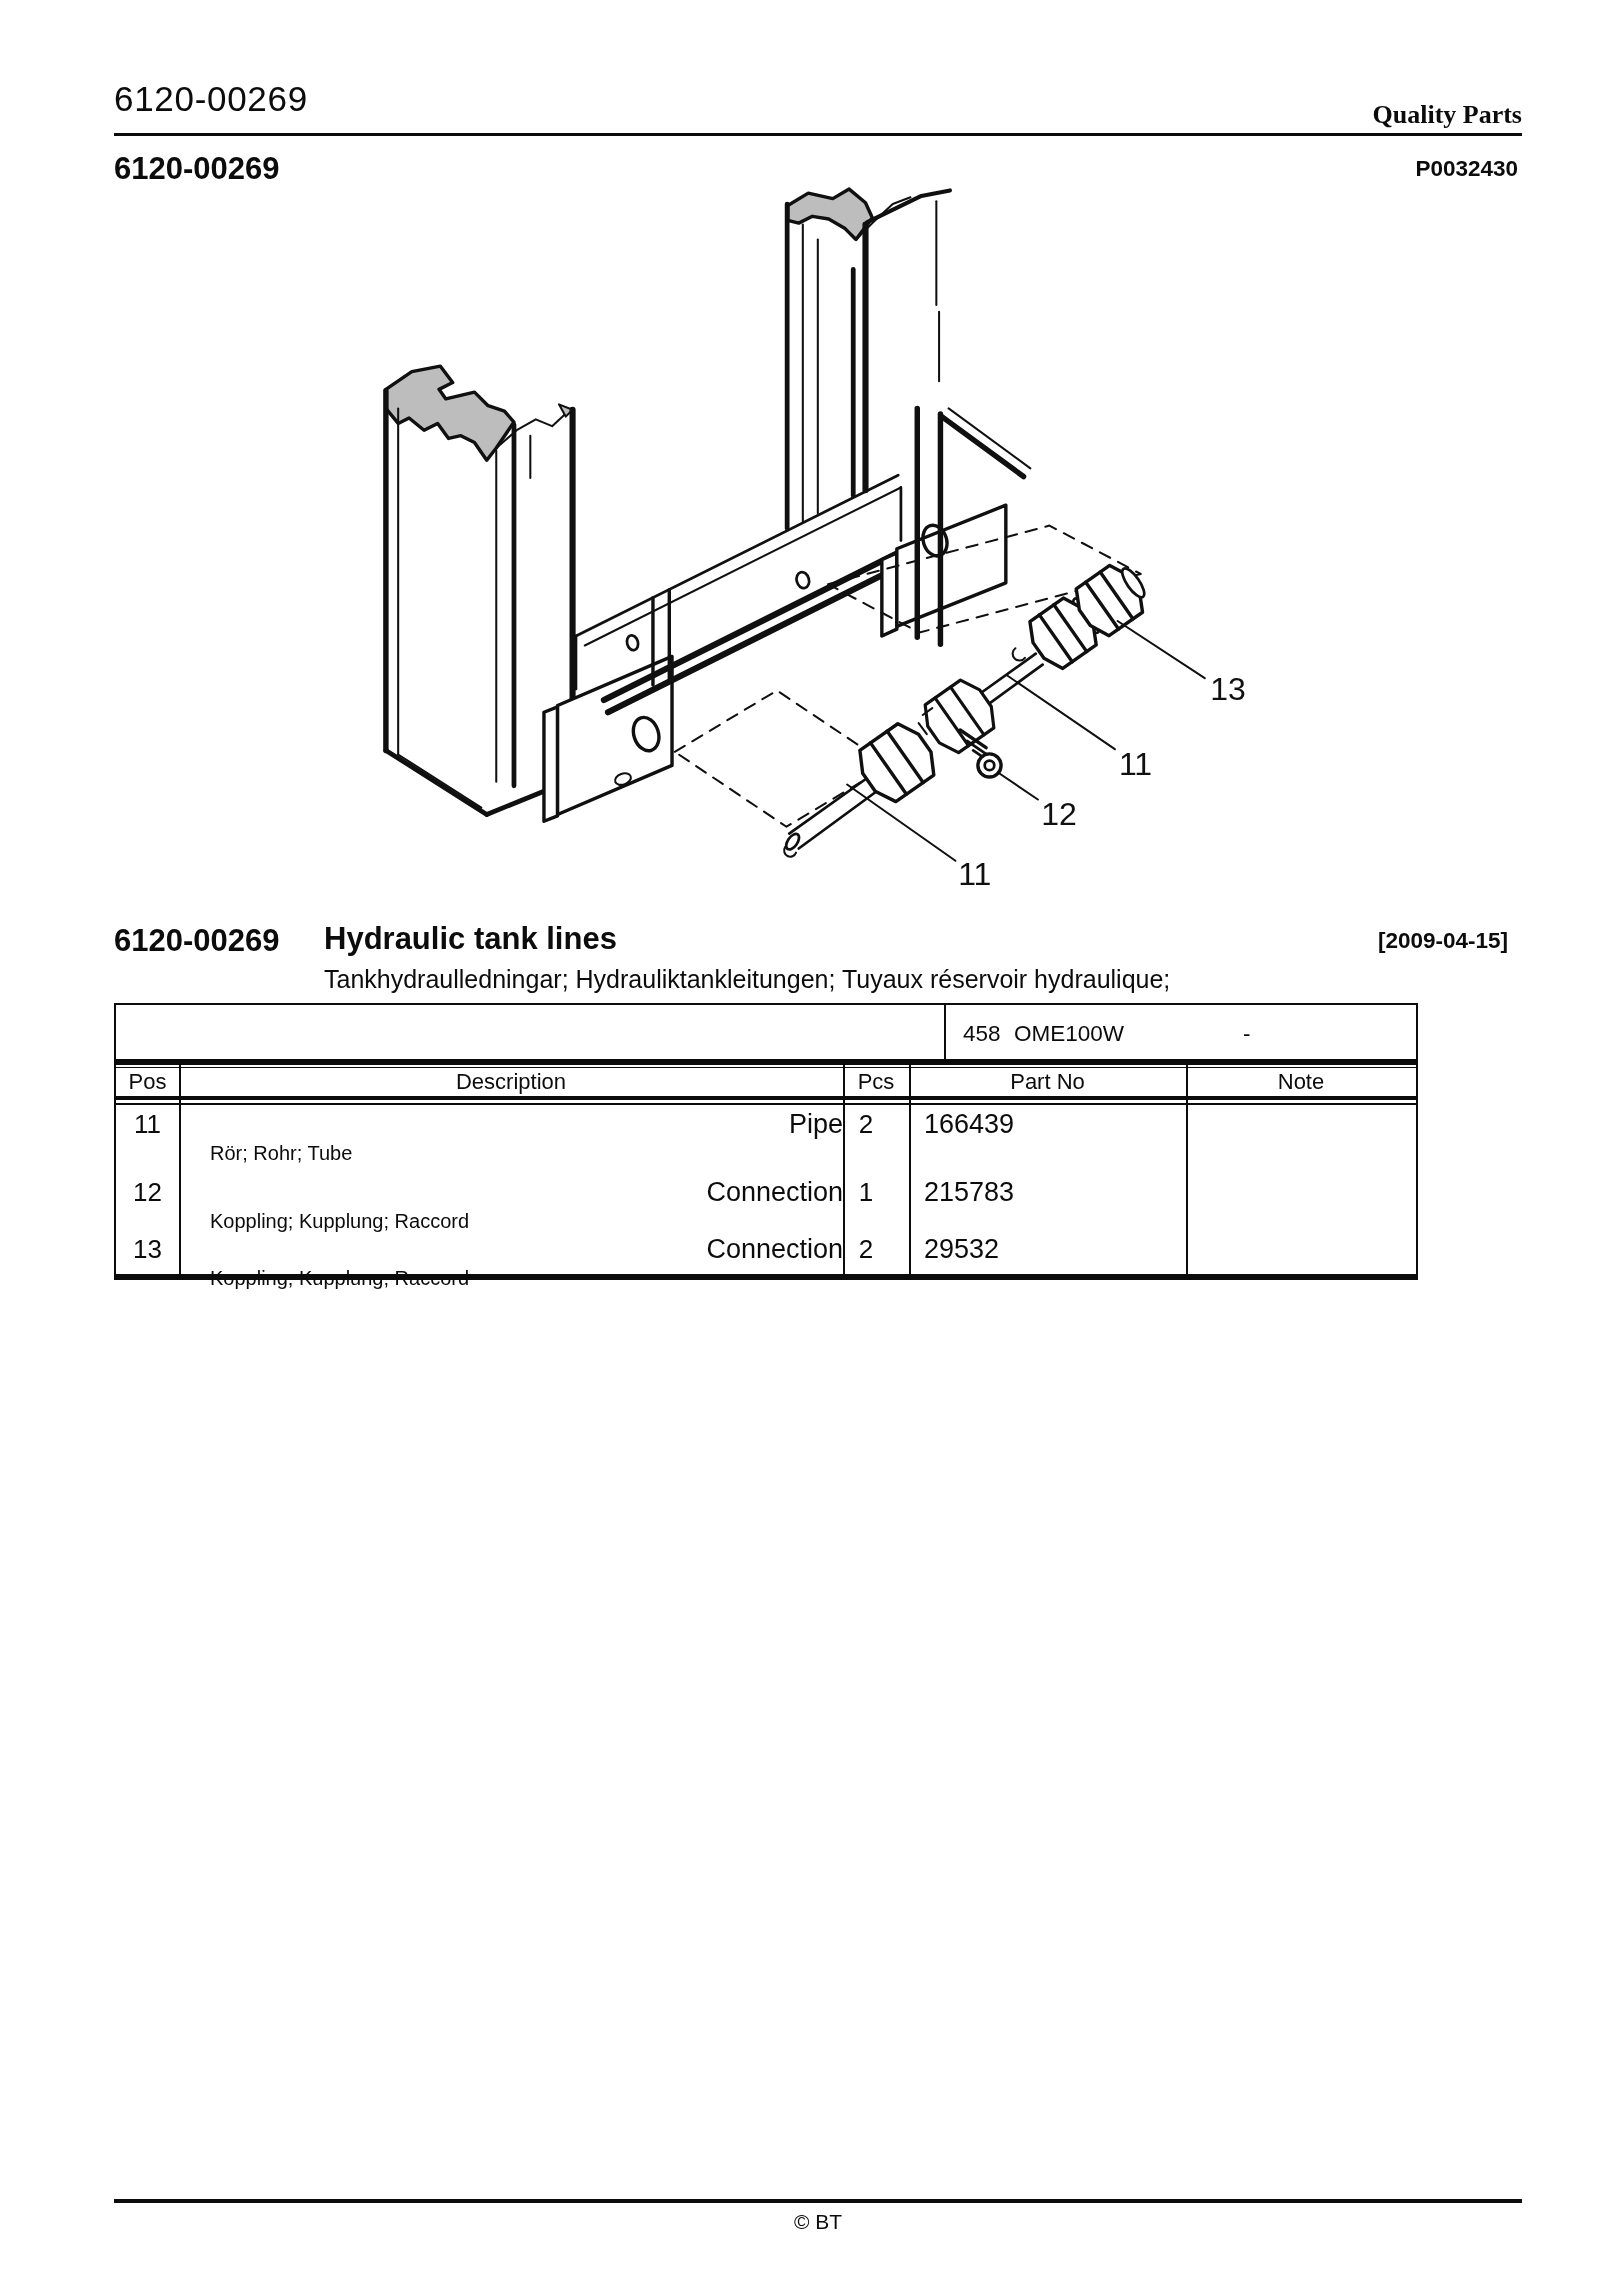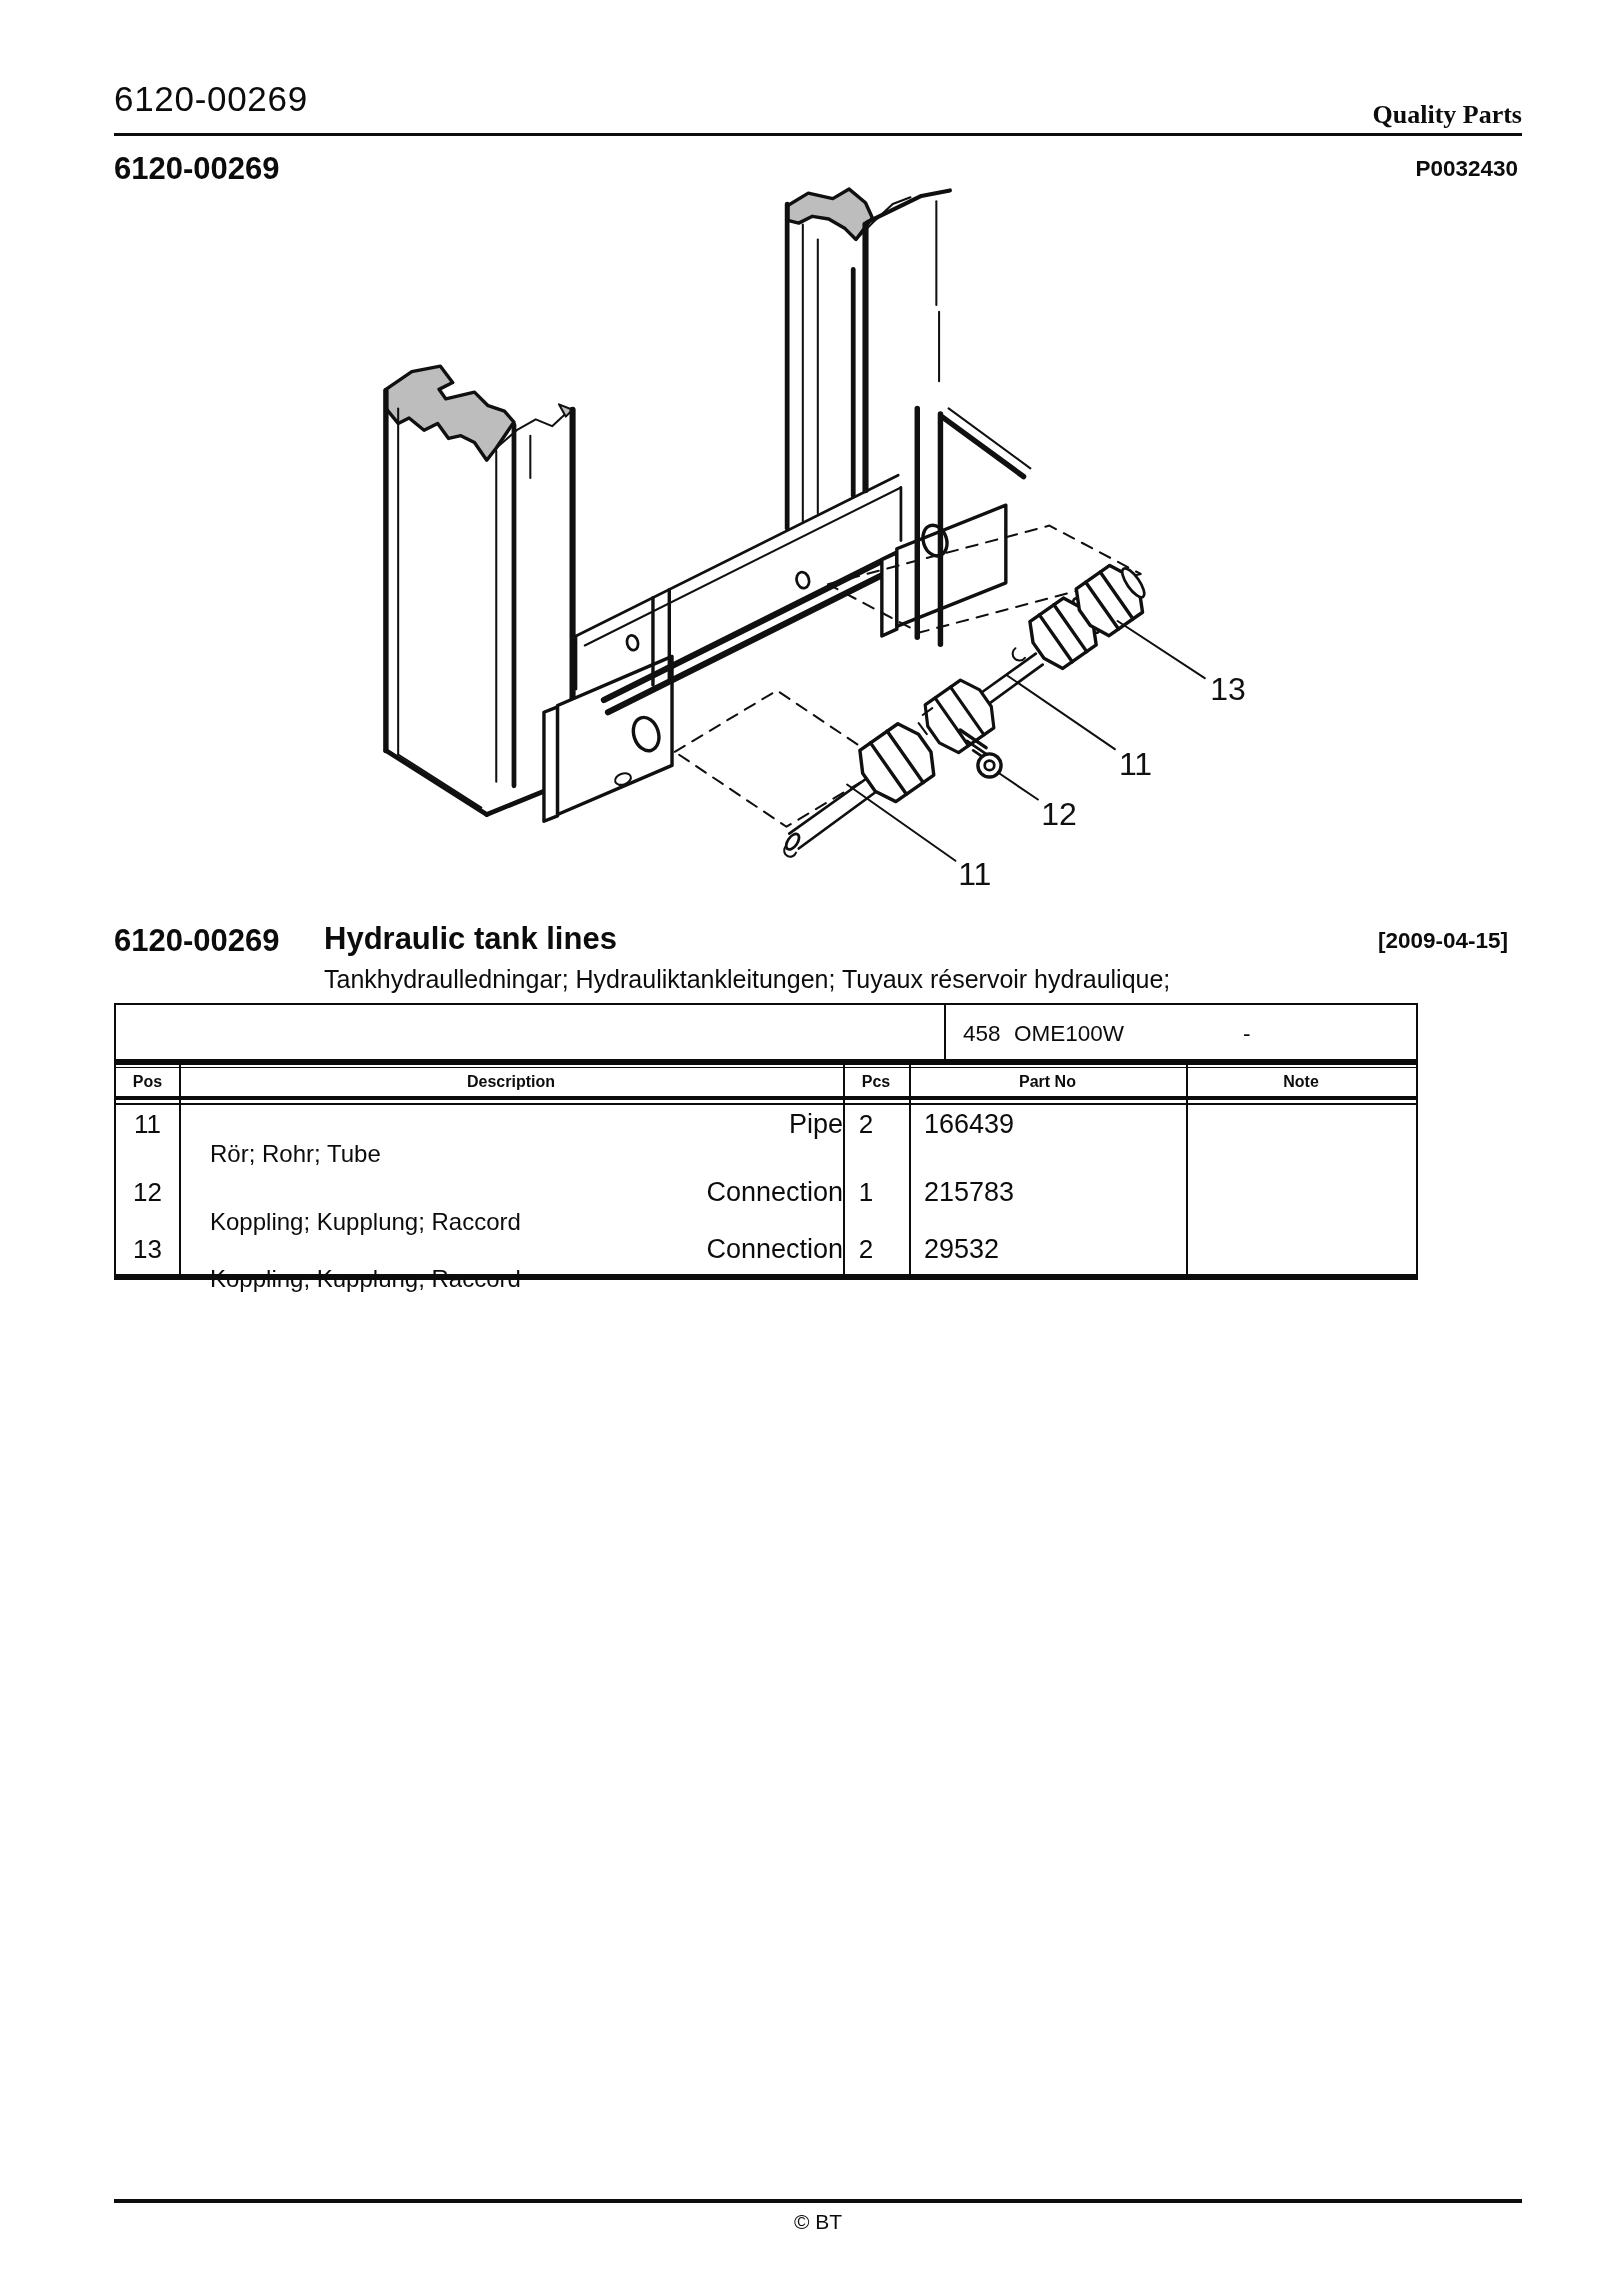--- a/index.html
+++ b/index.html
@@ -26,27 +26,27 @@
   .band{position:relative;height:54px;}
   .band-divider{position:absolute;left:828px;top:0;width:2px;height:54px;background:#0c0c0c;}
   .band-code{position:absolute;left:847px;top:16.4px;font-size:22.5px;}
   .band-model{position:absolute;left:898px;top:16.4px;font-size:22.5px;}
   .band-dash{position:absolute;left:1127px;top:16.4px;font-size:22.5px;}
   .hrule{height:8.9px;position:relative;}
   .hrule .a{position:absolute;left:0;width:100%;background:#0c0c0c;}
   .hrule1 .a1{top:0;height:5.5px;} .hrule1 .a2{top:7.5px;height:1.4px;}
   .hrule2 .a1{top:0;height:4.1px;} .hrule2 .a2{top:7.5px;height:1.4px;}
   .thead{display:grid;grid-template-columns:63px 664px 66px 277px 1fr;height:28px;align-items:center;}
-  .thead span{font-size:16px;text-align:center;display:block;font-weight:bold;}
+  .thead span{font-size:22px;text-align:center;display:block;}
   .trow{display:grid;grid-template-columns:63px 664px 66px 277px 1fr;align-items:start;}
   .r1{height:68px;} .r2{height:57px;} .r3{height:44px;}
   .c-pos{font-size:26px;text-align:center;padding-top:4.1px;}
   .c-desc{padding:4.1px 0 0 31px;}
   .c-desc .main{font-size:27px;line-height:30px;text-align:right;}
-  .c-desc .alt{font-size:24px;line-height:23px;padding-top:2.7px;}
+  .c-desc .alt{font-size:20px;line-height:23px;padding-top:2.7px;}
   .c-pcs{font-size:26px;padding:4.1px 0 0 15.7px;}
   .c-part{font-size:27px;padding:4.1px 0 0 15px;}
   .c-note{font-size:22px;}
   .vline{position:absolute;top:54px;bottom:0;width:2px;background:#0c0c0c;}
   .v1{left:63px;} .v2{left:727px;} .v3{left:793px;} .v4{left:1070px;}
   
   .rule-foot{left:114px;top:2199px;width:1408px;height:4.1px;background:#0c0c0c;}
   .foot-copy{left:114px;top:2210px;width:1408px;text-align:center;font-size:21px;}
 </style>
 </head>

